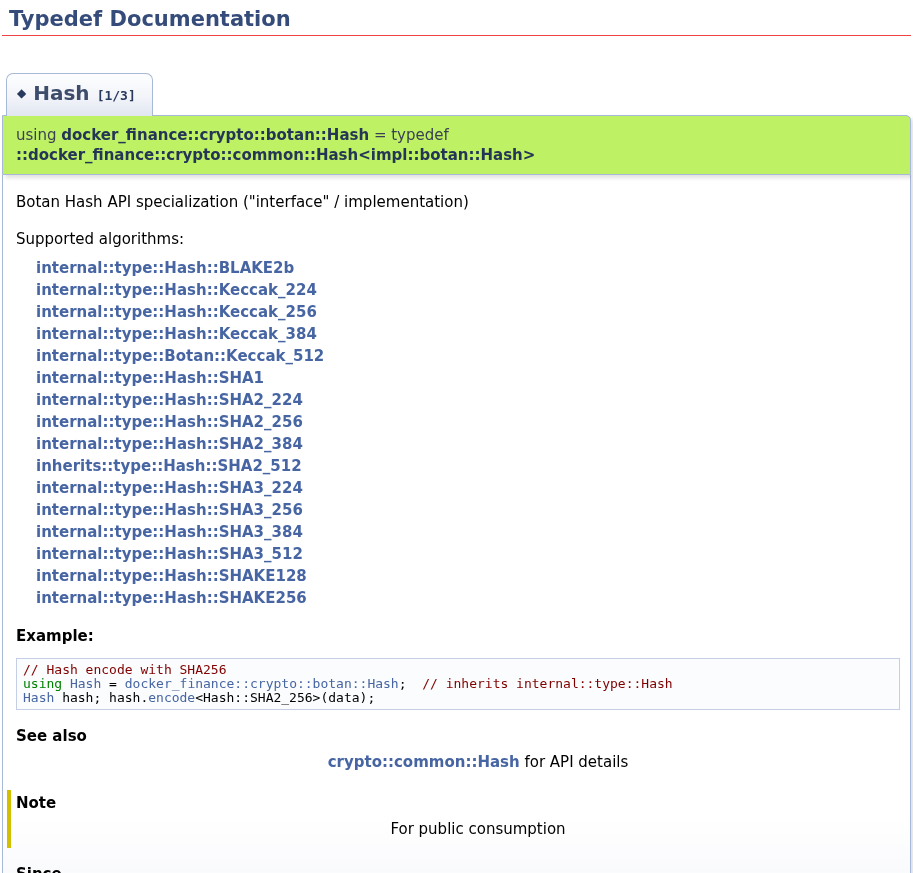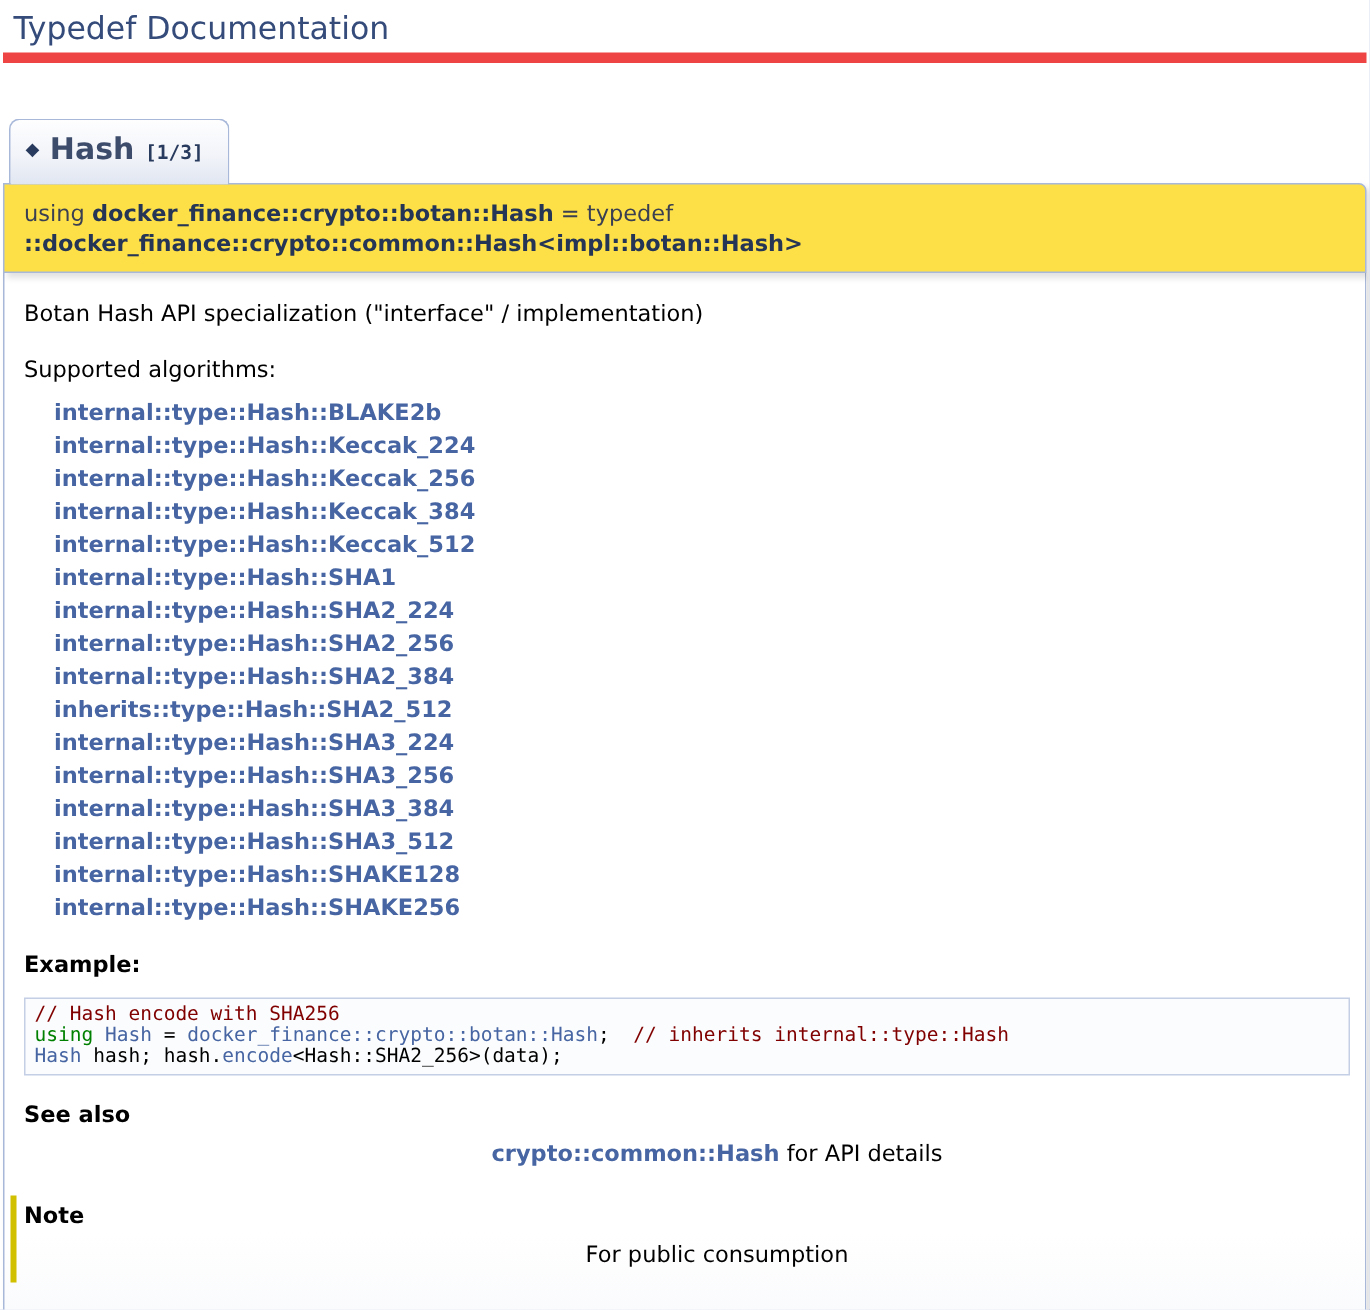--- a/index.html
+++ b/index.html
@@ -9,25 +9,25 @@
     color: #000000;
     width: 913px;
     height: 873px;
     overflow: hidden;
   }
   .contents { padding: 0 2px; }
 
   
   .group-header {
     font-size: 21px;
-    font-weight: 400;
+    font-weight: 700;
     color: #354C7B;
     margin: 0;
     padding: 7px 0 4px 7px;
-    border-bottom: 7px solid #ef4444;
+    border-bottom: 1px solid #ef4444;
   }
 
   
   .memtitle {
     display: inline-block;
     margin: 37px 0 -1px 4px;
     padding: 7px 16px 8px 10px;
     background: linear-gradient(to bottom, #FEFEFF 0%, #F2F4F9 55%, #E0E6F1 100%);
     border: 1px solid #A8B8D9;
     border-bottom: none;
@@ -49,21 +49,21 @@
     font-family: "DejaVu Sans Mono", "Liberation Mono", monospace;
     font-size: 13px;
     font-weight: bold;
     color: #283A5D;
     margin-left: 7px;
   }
 
   
   .memproto {
     border: 1px solid #A8B8D9;
-    background: #fde047;
+    background: #bef264;
     color: #253555;
     padding: 9px 6px 9px 13px;
     font-size: 15px;
     line-height: 20px;
     border-top-right-radius: 5px;
     box-shadow: 3px 3px 4px rgba(0,0,0,0.12);
     position: relative;
     z-index: 1;
   }
   .memproto .memname-bold { font-weight: bold; color: #253555; }
@@ -137,21 +137,21 @@
 
       <p>Botan Hash API specialization ("interface" / implementation)</p>
 
       <p>Supported algorithms:</p>
 
       <div class="algo-links">
         <a href="#">internal::type::Hash::BLAKE2b</a>
         <a href="#">internal::type::Hash::Keccak_224</a>
         <a href="#">internal::type::Hash::Keccak_256</a>
         <a href="#">internal::type::Hash::Keccak_384</a>
-        <a href="#">internal::type::Hash::Keccak_512</a>
+        <a href="#">internal::type::Botan::Keccak_512</a>
         <a href="#">internal::type::Hash::SHA1</a>
         <a href="#">internal::type::Hash::SHA2_224</a>
         <a href="#">internal::type::Hash::SHA2_256</a>
         <a href="#">internal::type::Hash::SHA2_384</a>
         <a href="#">inherits::type::Hash::SHA2_512</a>
         <a href="#">internal::type::Hash::SHA3_224</a>
         <a href="#">internal::type::Hash::SHA3_256</a>
         <a href="#">internal::type::Hash::SHA3_384</a>
         <a href="#">internal::type::Hash::SHA3_512</a>
         <a href="#">internal::type::Hash::SHAKE128</a>

